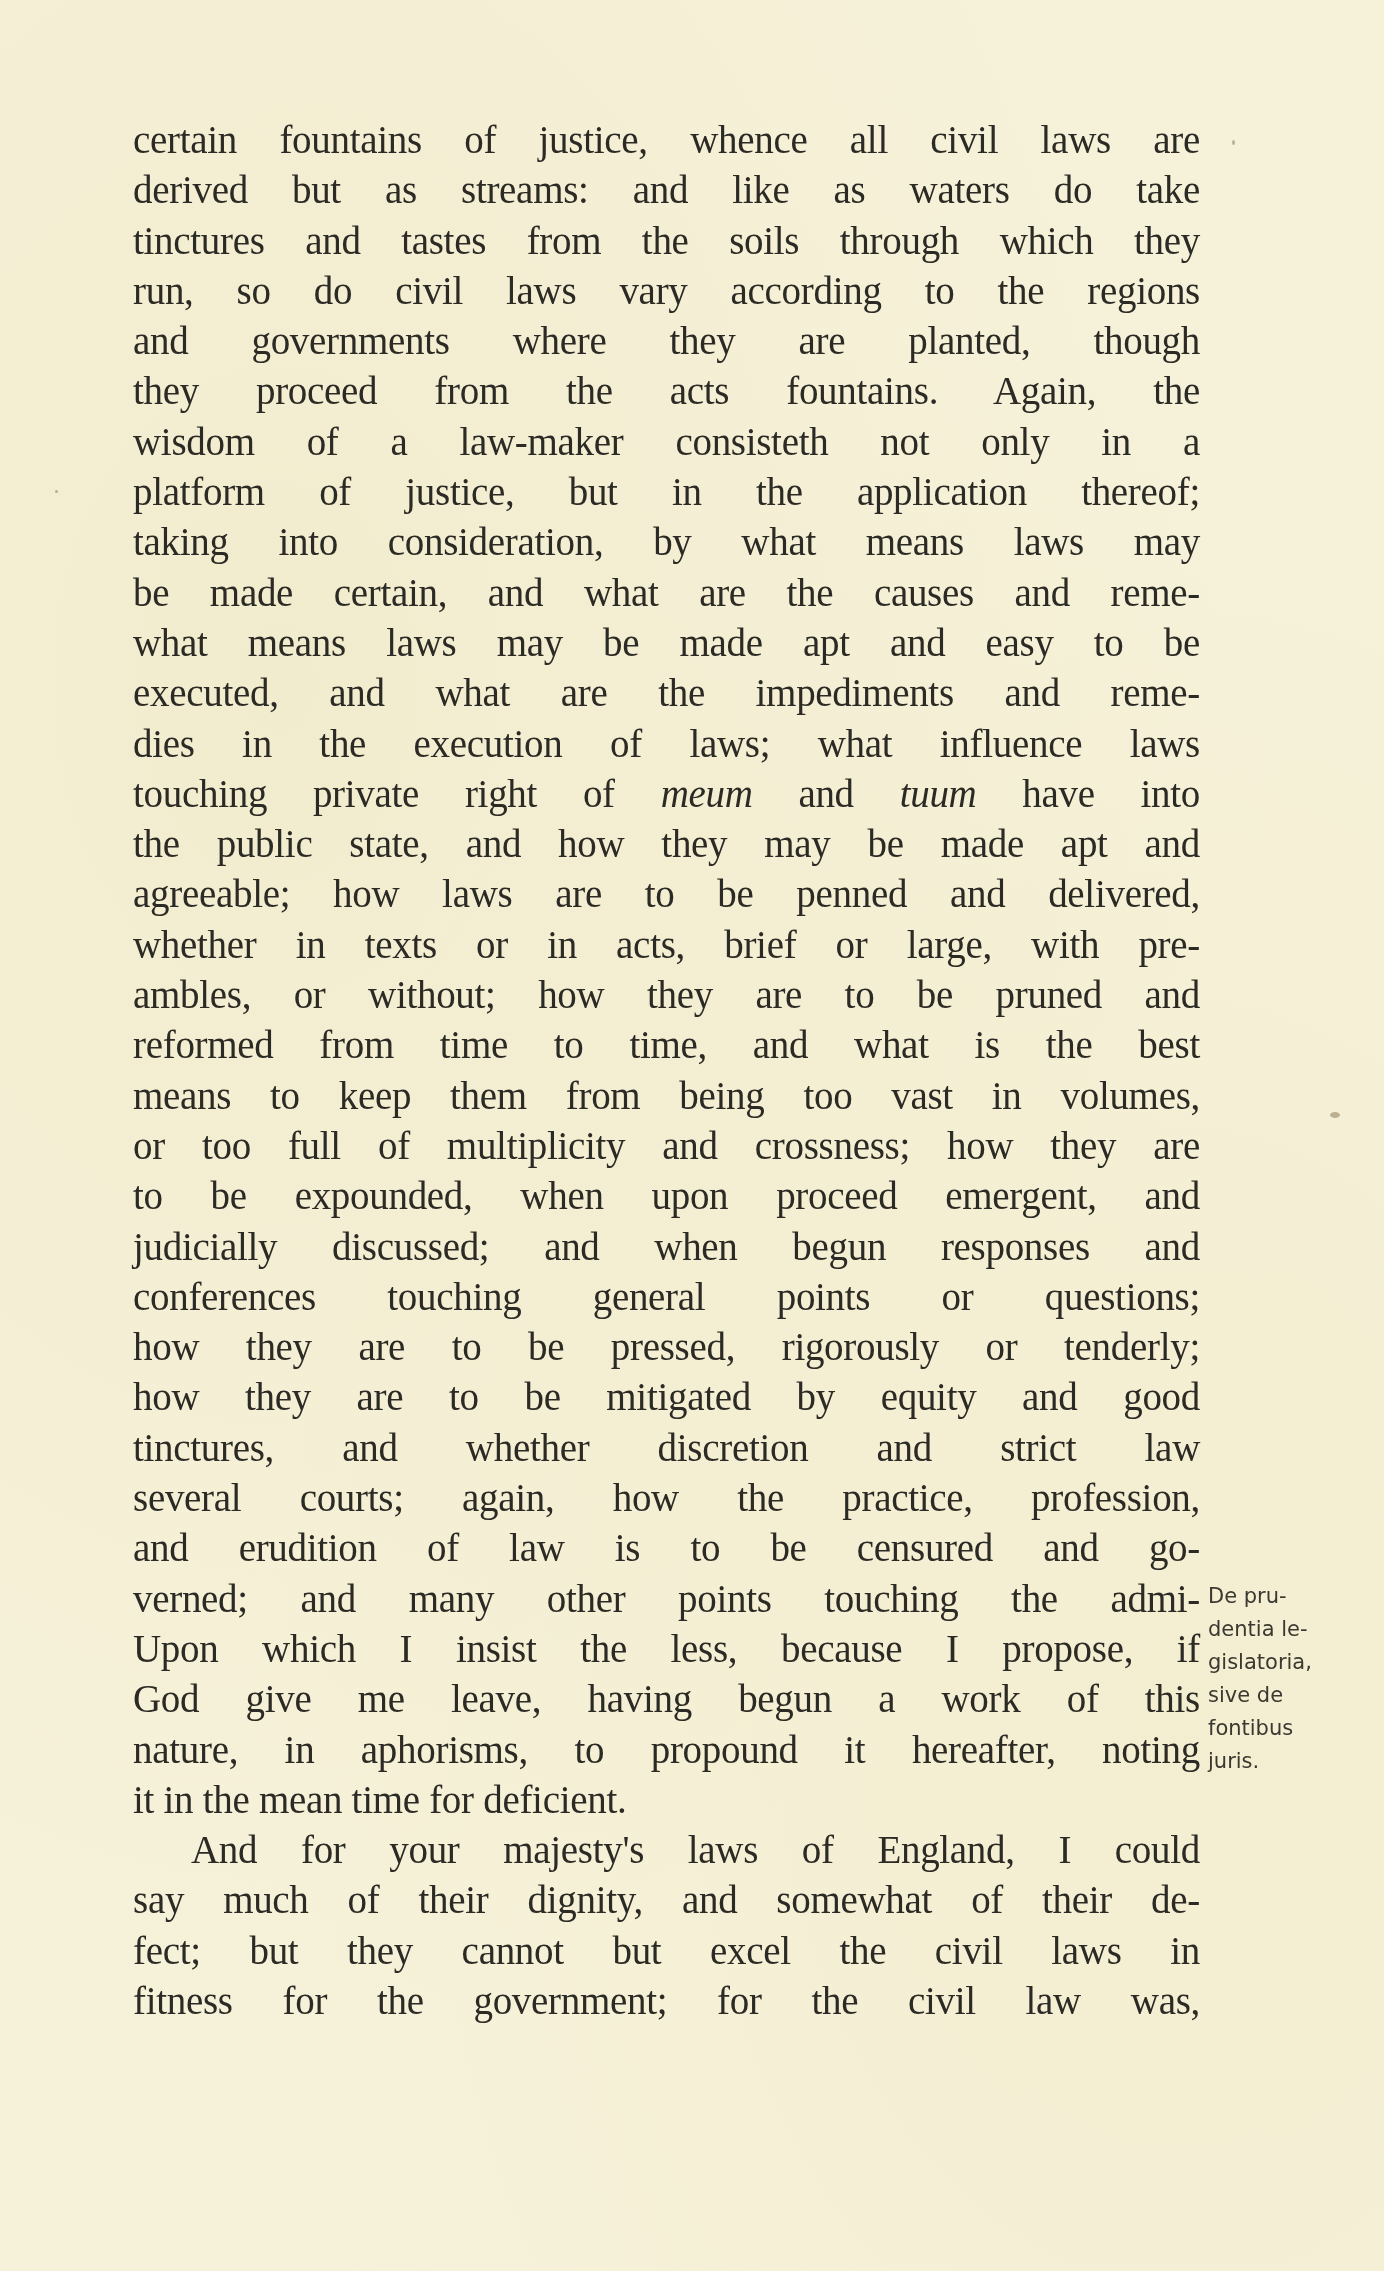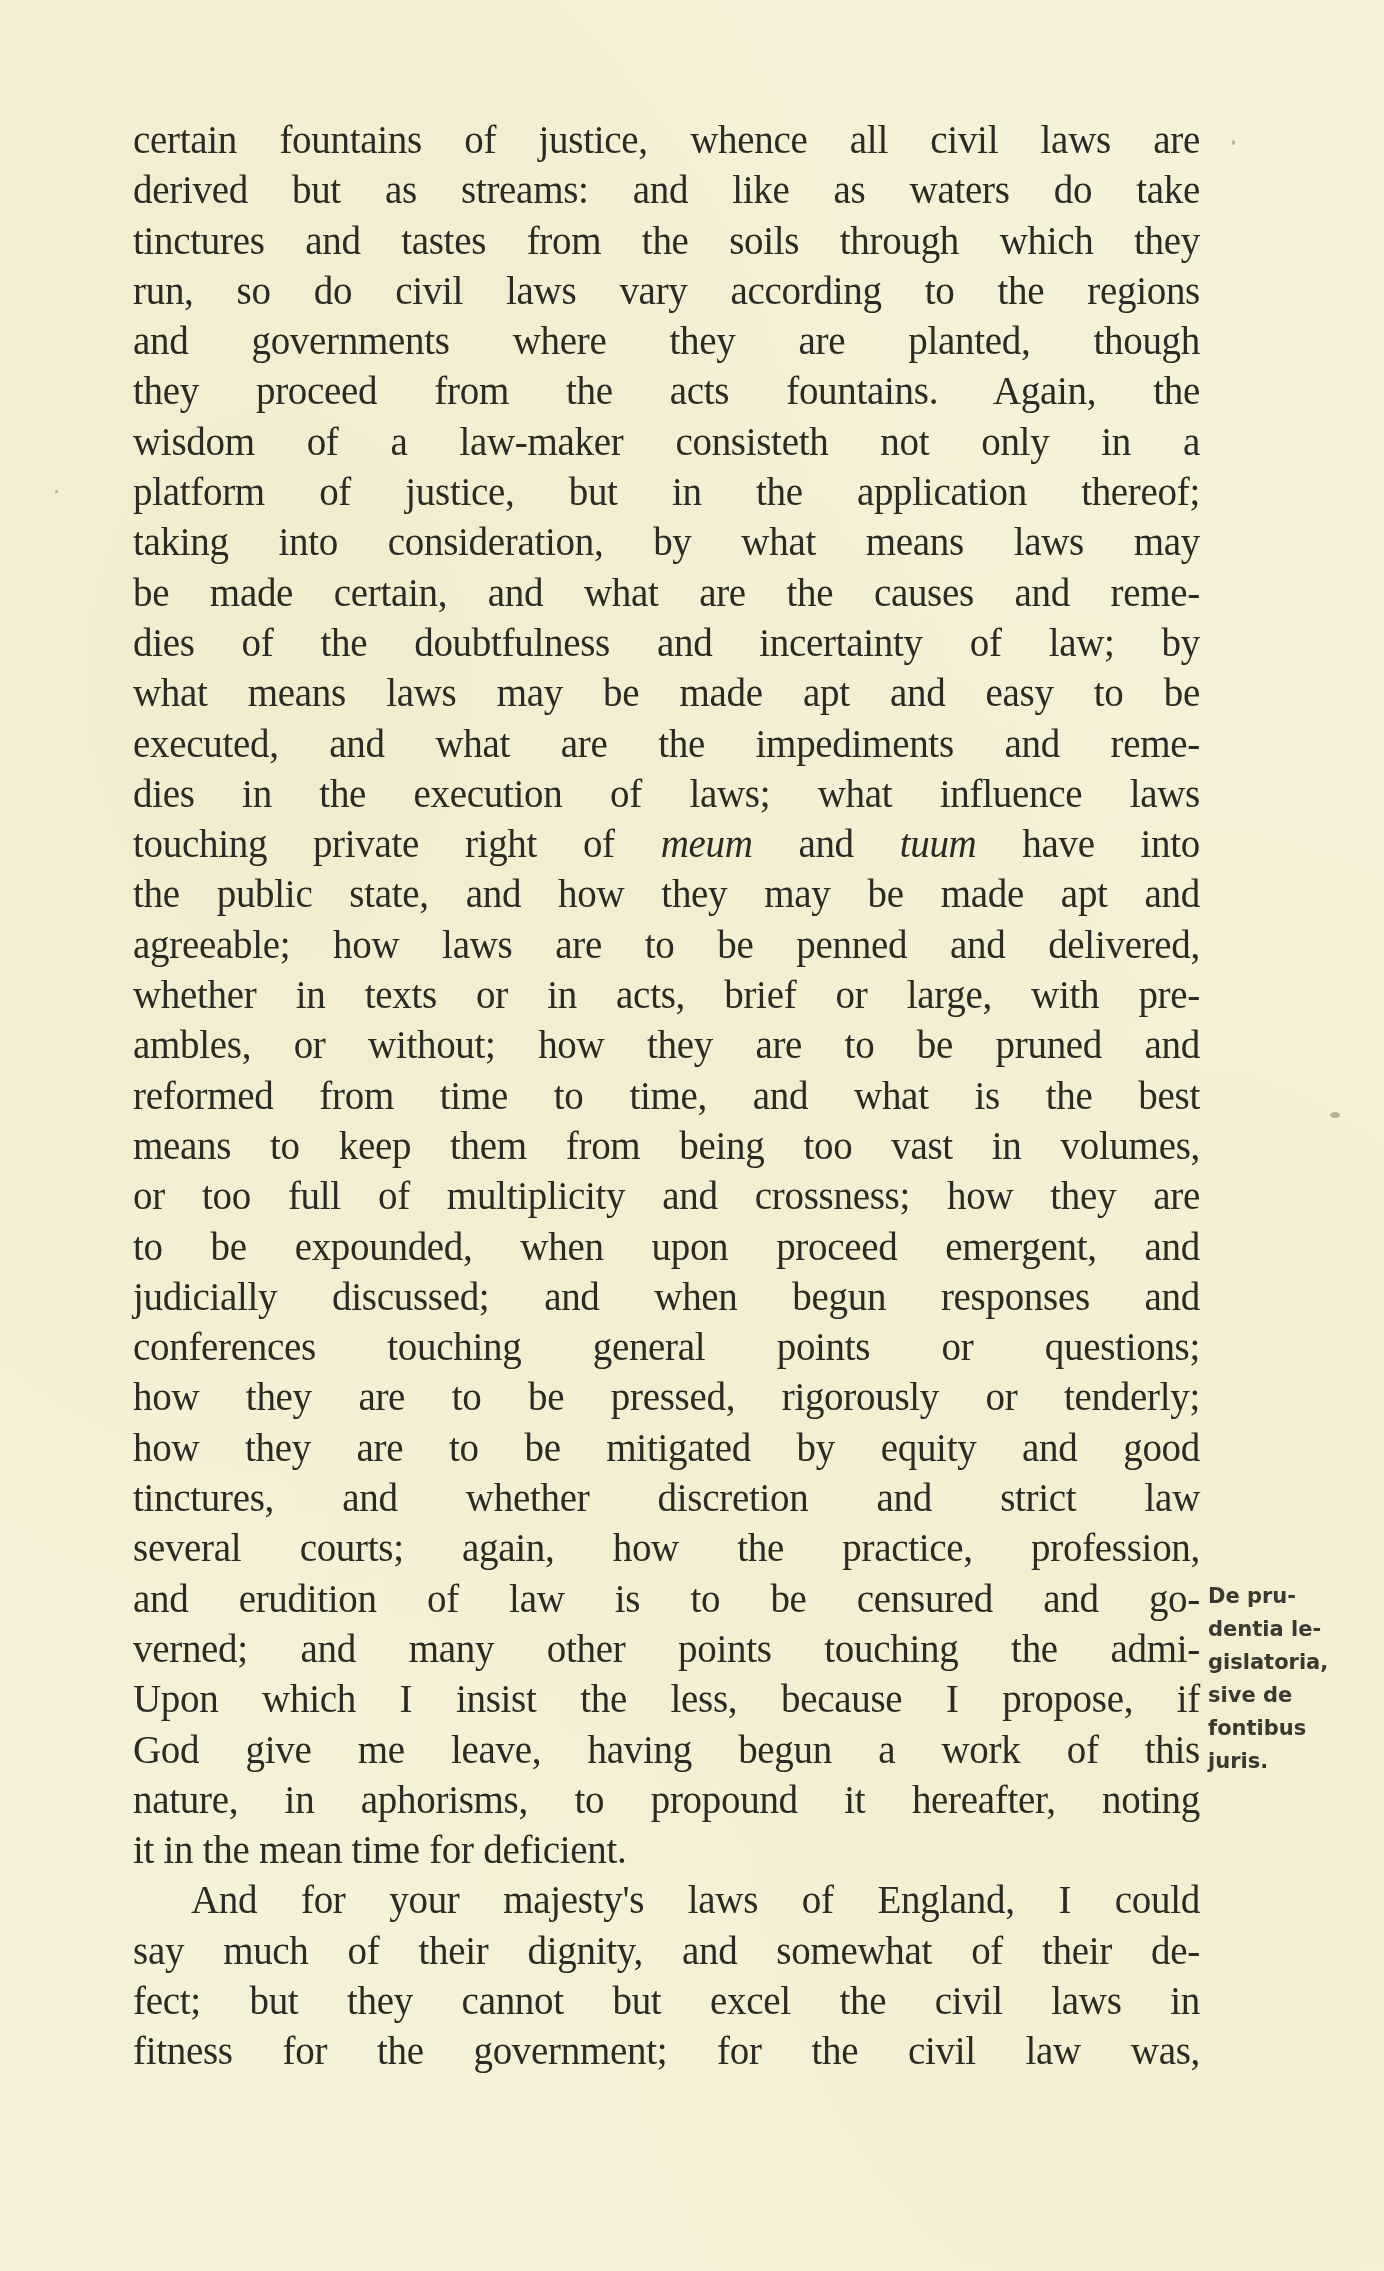--- a/index.html
+++ b/index.html
@@ -30,21 +30,21 @@
     height: 50.3px; line-height: 50.3px; white-space: nowrap;
     text-align: justify; text-align-last: justify;
     letter-spacing: -0.3px;
   }
   .line.last { text-align-last: left; }
   .line.indent { padding-left: 58px; }
   .line i { font-style: italic; }
   .marginal {
     position: absolute; left: 1208px; top: 1580px; width: 170px;
     font-family: "DejaVu Sans", "Liberation Sans", sans-serif;
-    font-weight: bold; font-size: 21px; line-height: 33px;
+    font-weight: normal; font-size: 21px; line-height: 33px;
     color: #3a3830;
   }
   .marginal div { white-space: nowrap; }
   .speck { position: absolute; background: #8a7a55; border-radius: 50%; opacity: 0.55; }
 </style>
 </head>
 <body>
 
 <div class="page">
 
@@ -53,21 +53,20 @@
     <div class="line">certain fountains of justice, whence all civil laws are</div>
     <div class="line">derived but as streams: and like as waters do take</div>
     <div class="line">tinctures and tastes from the soils through which they</div>
     <div class="line">run, so do civil laws vary according to the regions</div>
     <div class="line">and governments where they are planted, though</div>
     <div class="line">they proceed from the acts fountains.  Again, the</div>
     <div class="line">wisdom of a law-maker consisteth not only in a</div>
     <div class="line">platform of justice, but in the application thereof;</div>
     <div class="line">taking into consideration, by what means laws may</div>
     <div class="line">be made certain, and what are the causes and reme-</div>
-    <div class="line">dies of the doubtfulness and incertainty of law; by</div>
     <div class="line">what means laws may be made apt and easy to be</div>
     <div class="line">executed, and what are the impediments and reme-</div>
     <div class="line">dies in the execution of laws; what influence laws</div>
     <div class="line"><span>touching private right of </span><i>meum</i><span> and </span><i>tuum</i><span> have into</span></div>
     <div class="line">the public state, and how they may be made apt and</div>
     <div class="line">agreeable; how laws are to be penned and delivered,</div>
     <div class="line">whether in texts or in acts, brief or large, with pre-</div>
     <div class="line">ambles, or without; how they are to be pruned and</div>
     <div class="line">reformed from time to time, and what is the best</div>
     <div class="line">means to keep them from being too vast in volumes,</div>

